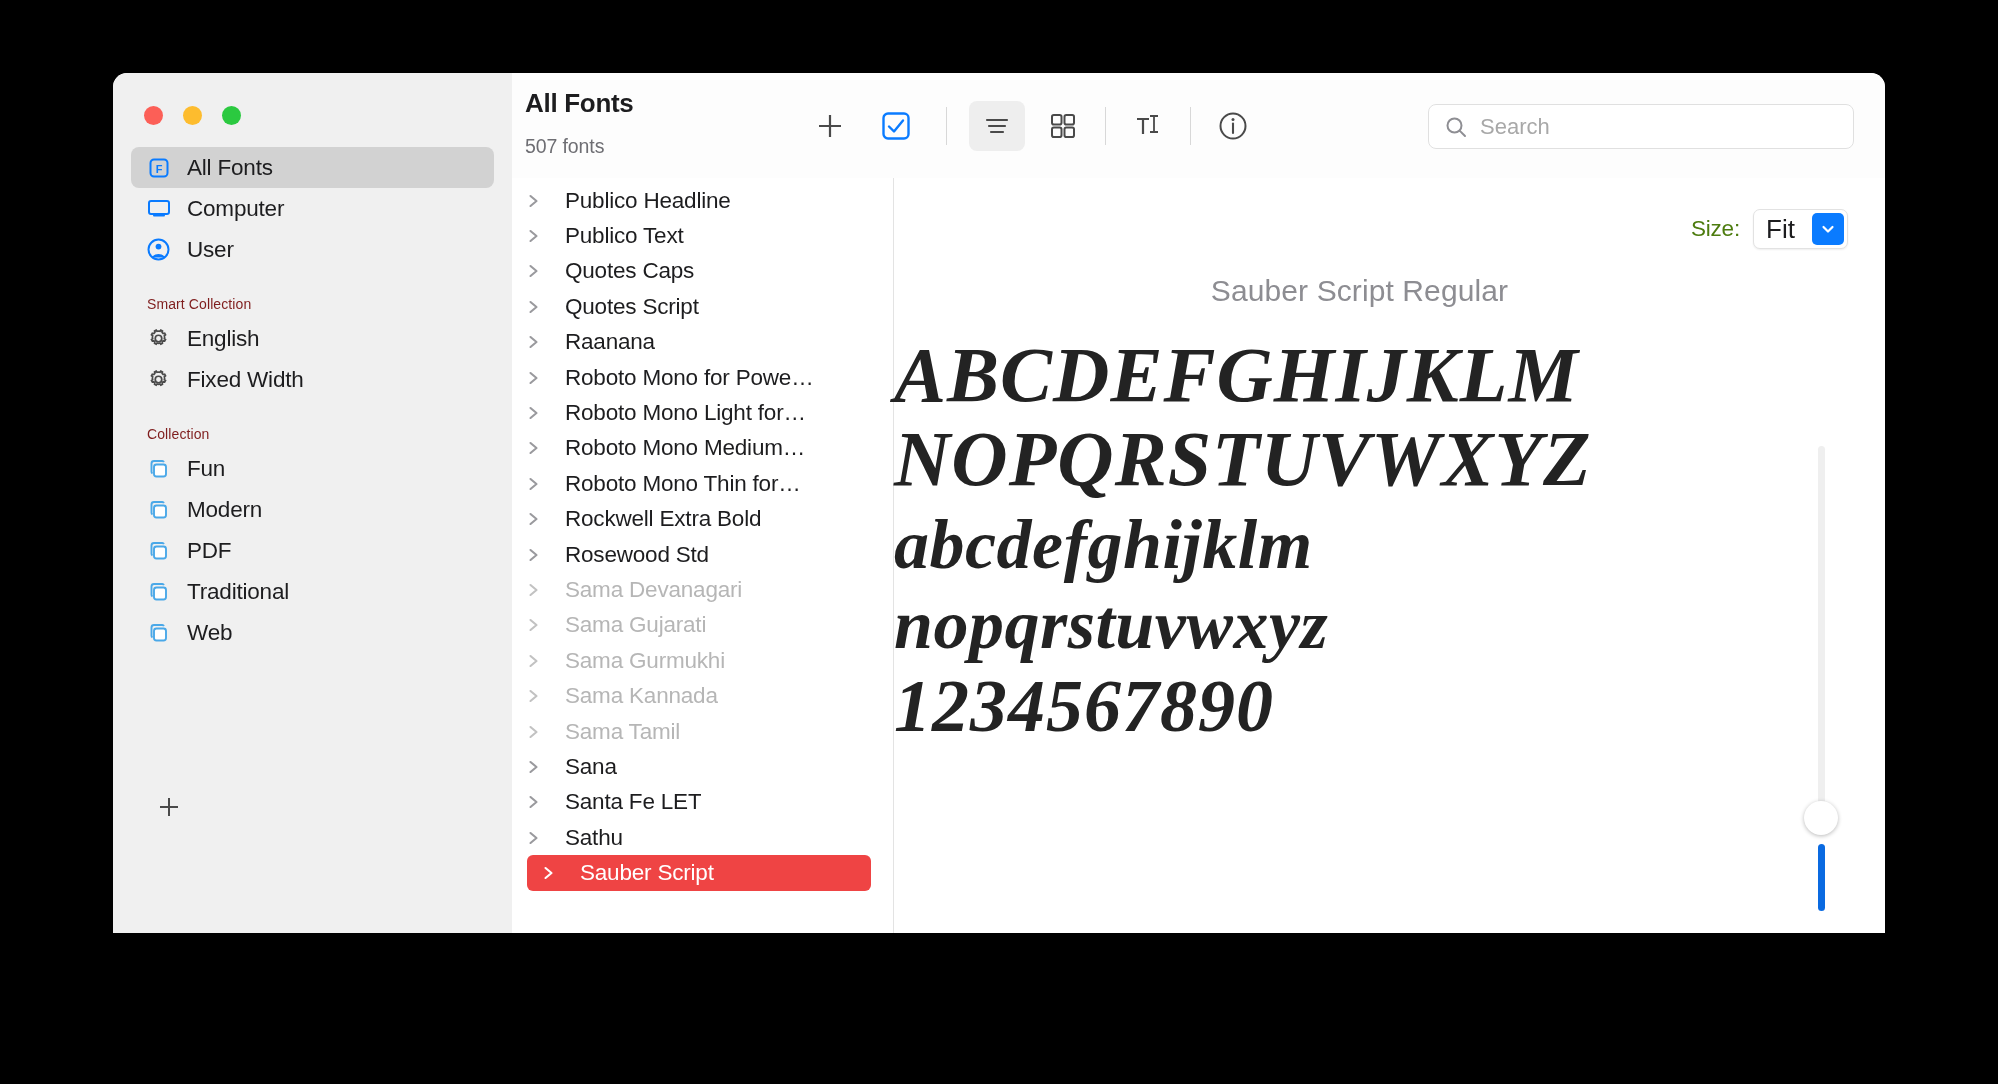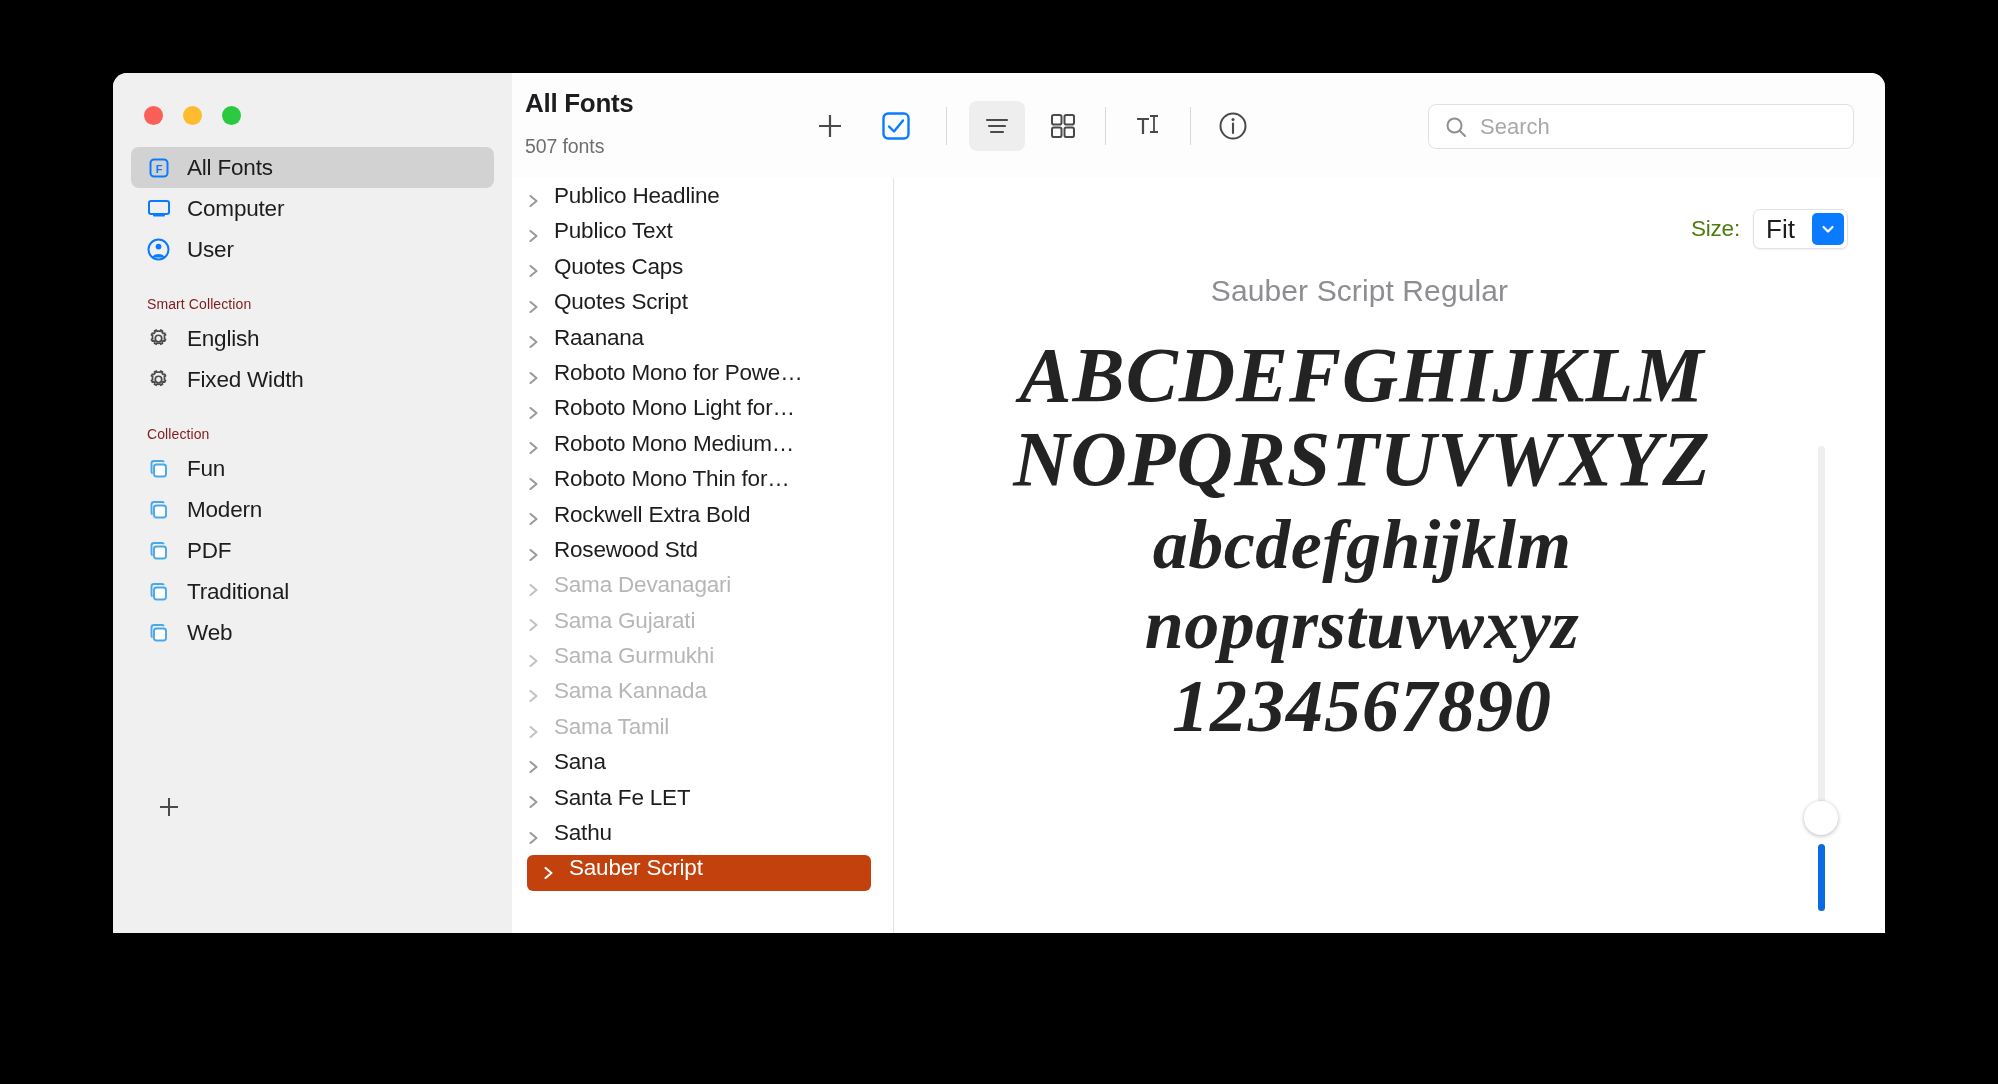--- a/index.html
+++ b/index.html
@@ -179,42 +179,43 @@
     background: #ffffff;
     border-right: 1px solid #e3e3e3;
     padding-top: 5px;
     overflow: hidden;
     position: relative;
   }
 
   .font-row {
     height: 35.4px;
     display: flex;
+    align-items: center;
     padding-left: 15px;
-    gap: 13px;
+    gap: 24px;
     cursor: default;
   }
   .font-row .chev {
     width: 14px;
     flex: 0 0 14px;
     display: flex;
     align-items: center;
     justify-content: center;
   }
   .font-name {
     font-size: 22.5px;
     color: #1d1d1f;
     letter-spacing: -0.2px;
     white-space: nowrap;
     overflow: hidden;
   }
   .font-row.disabled .font-name { color: #b6b6b6; }
   .font-row.disabled .chev svg polyline { stroke: #c2c2c2; }
   .font-row.selected {
-    background: #c2410c;
+    background: #ef4444;
     margin: 0 22px 0 15px;
     padding-left: 0;
     border-radius: 6px;
     height: 36px;
   }
   .font-row.selected .chev { margin-left: 0; }
   .font-row.selected .font-name { color: #ffffff; }
   .font-row.selected .chev svg polyline { stroke: #ffffff; }
 
   
@@ -271,21 +272,21 @@
     font-size: 30px;
     color: #8d8d92;
     letter-spacing: 0.1px;
   }
 
   .specimen {
     position: absolute;
     top: 155px;
     left: 0;
     right: 55px;
-    text-align: center;
+    text-align: left;
     color: #232323;
     font-family: "Liberation Serif", serif;
     font-style: italic;
     font-weight: bold;
   }
   .spec-line { line-height: 1.08; white-space: nowrap; }
   .spec-upper1 { font-size: 78px; letter-spacing: 1px; }
   .spec-upper2 { font-size: 78px; letter-spacing: 1px; }
   .spec-lower1 { font-size: 70px; letter-spacing: 0.5px; margin-top: 6px; }
   .spec-lower2 { font-size: 70px; letter-spacing: 0.5px; margin-top: 4px; }

